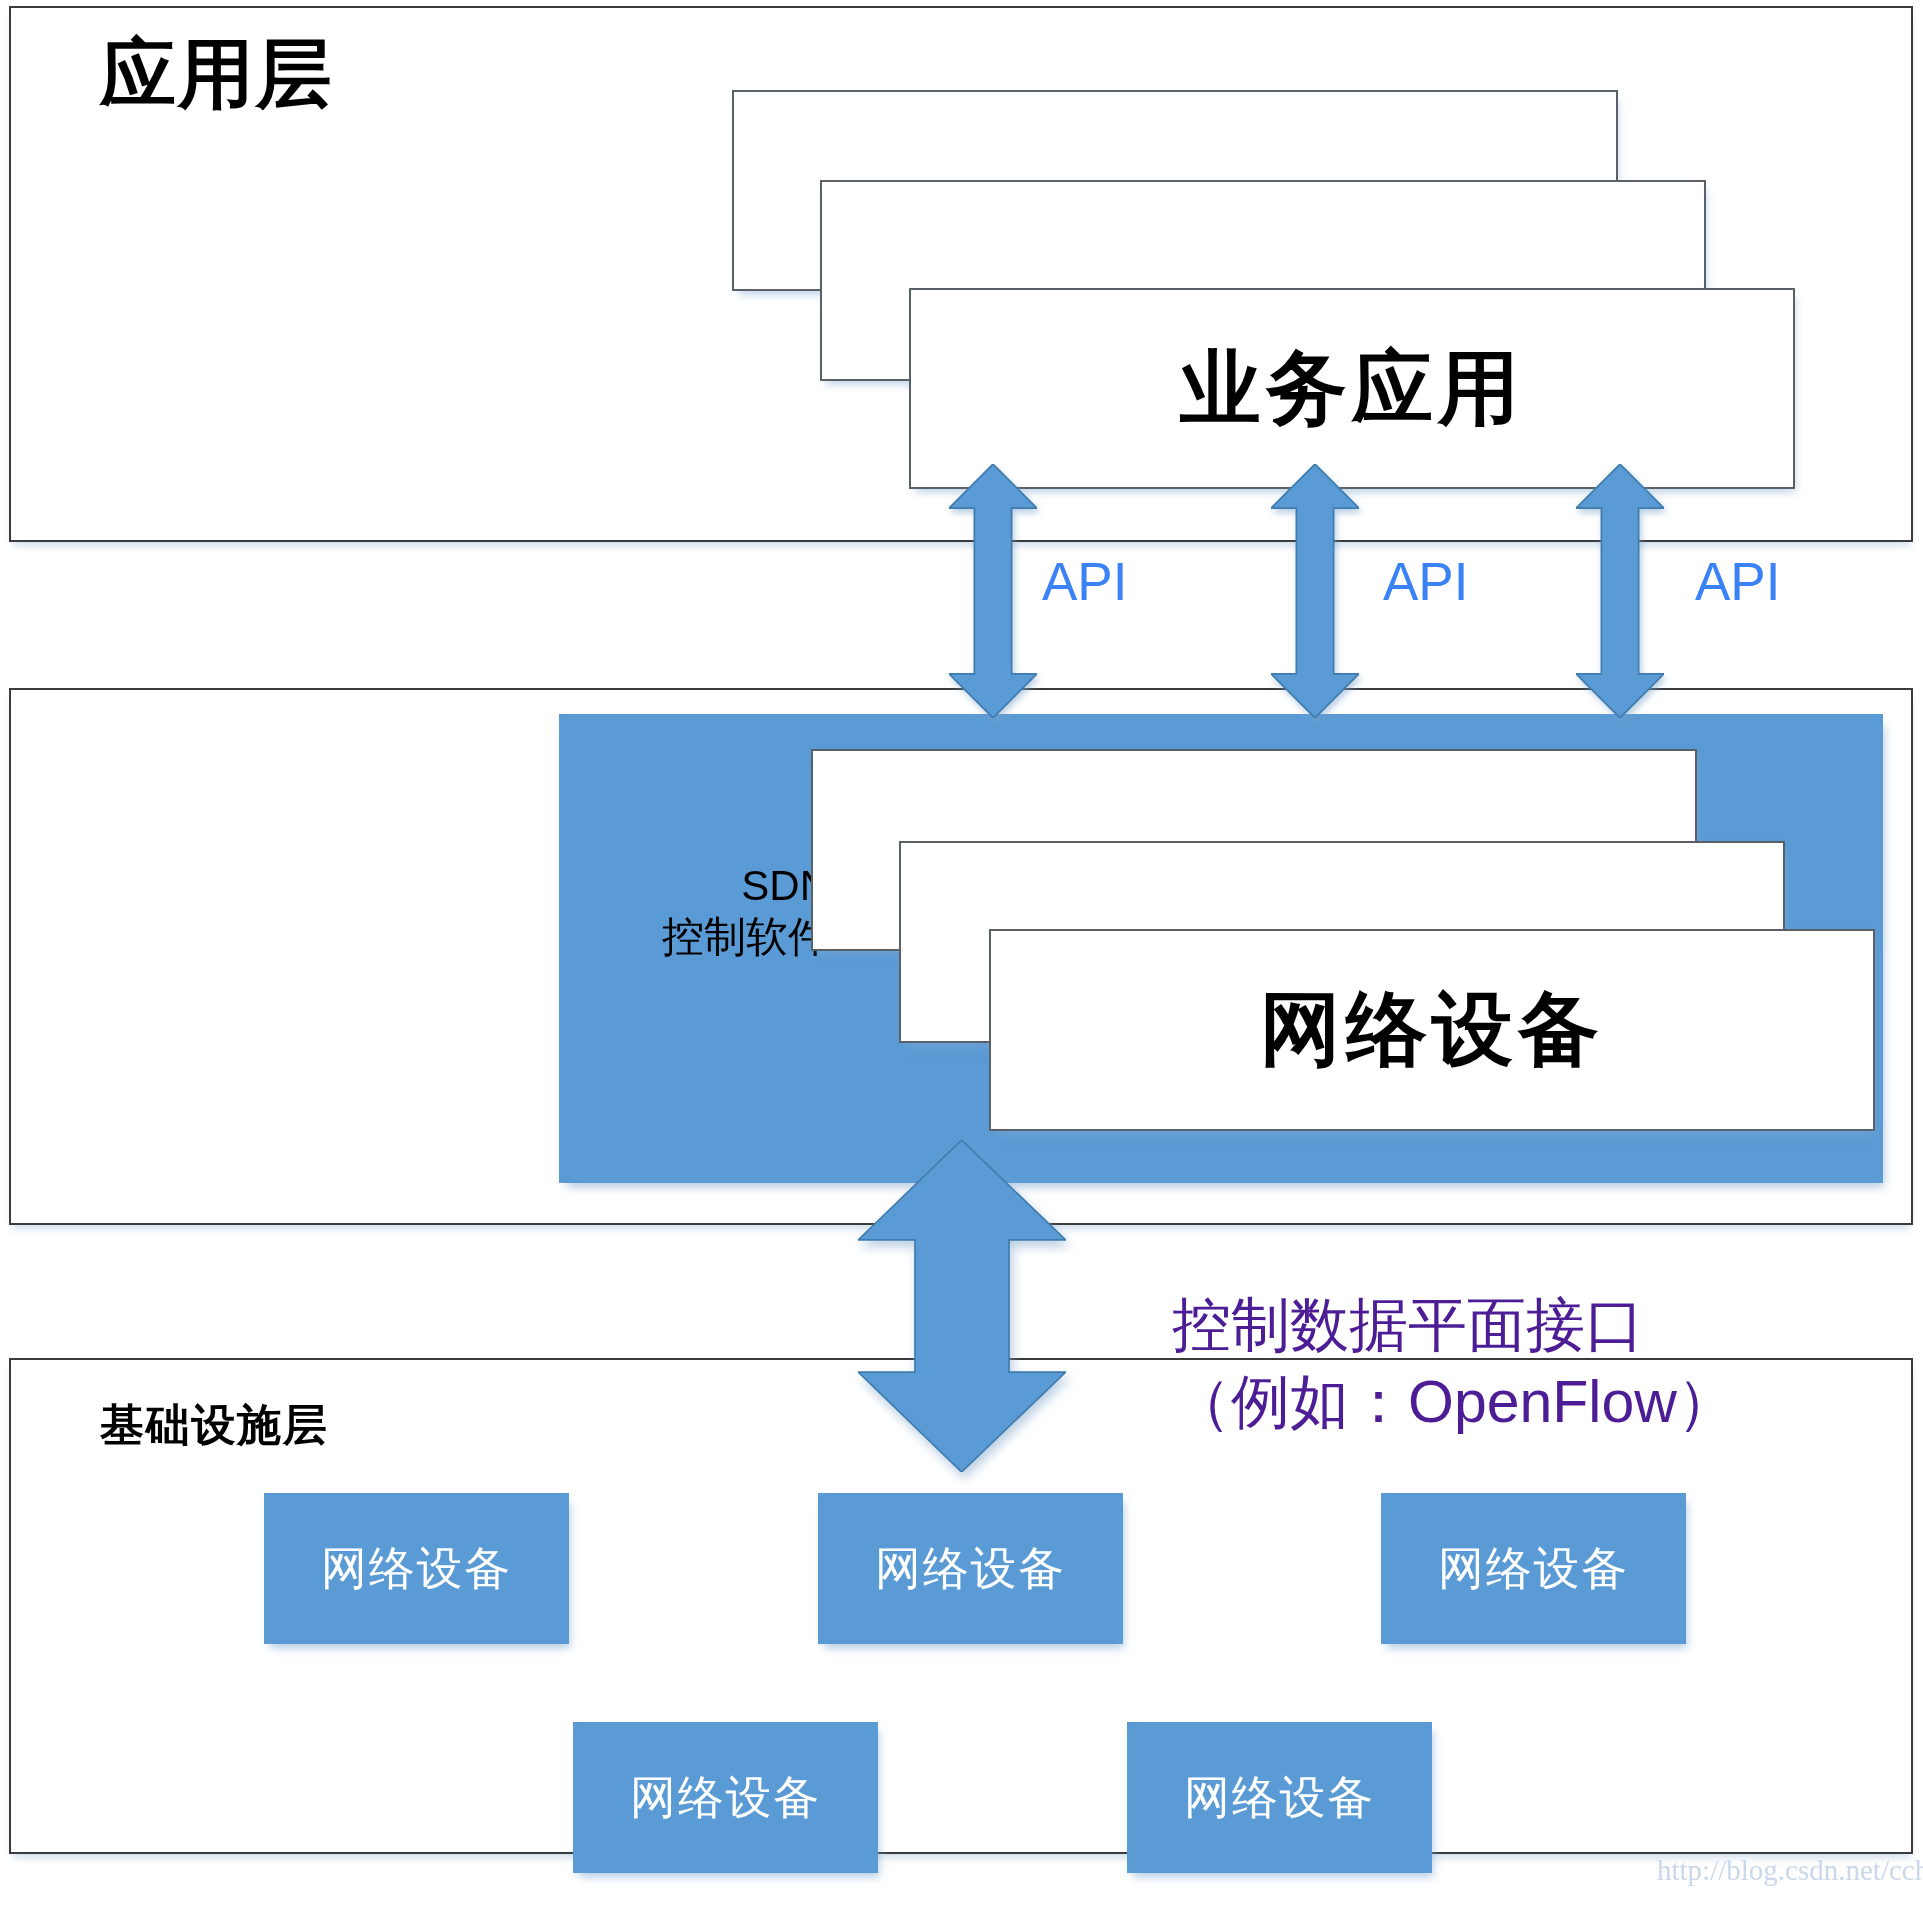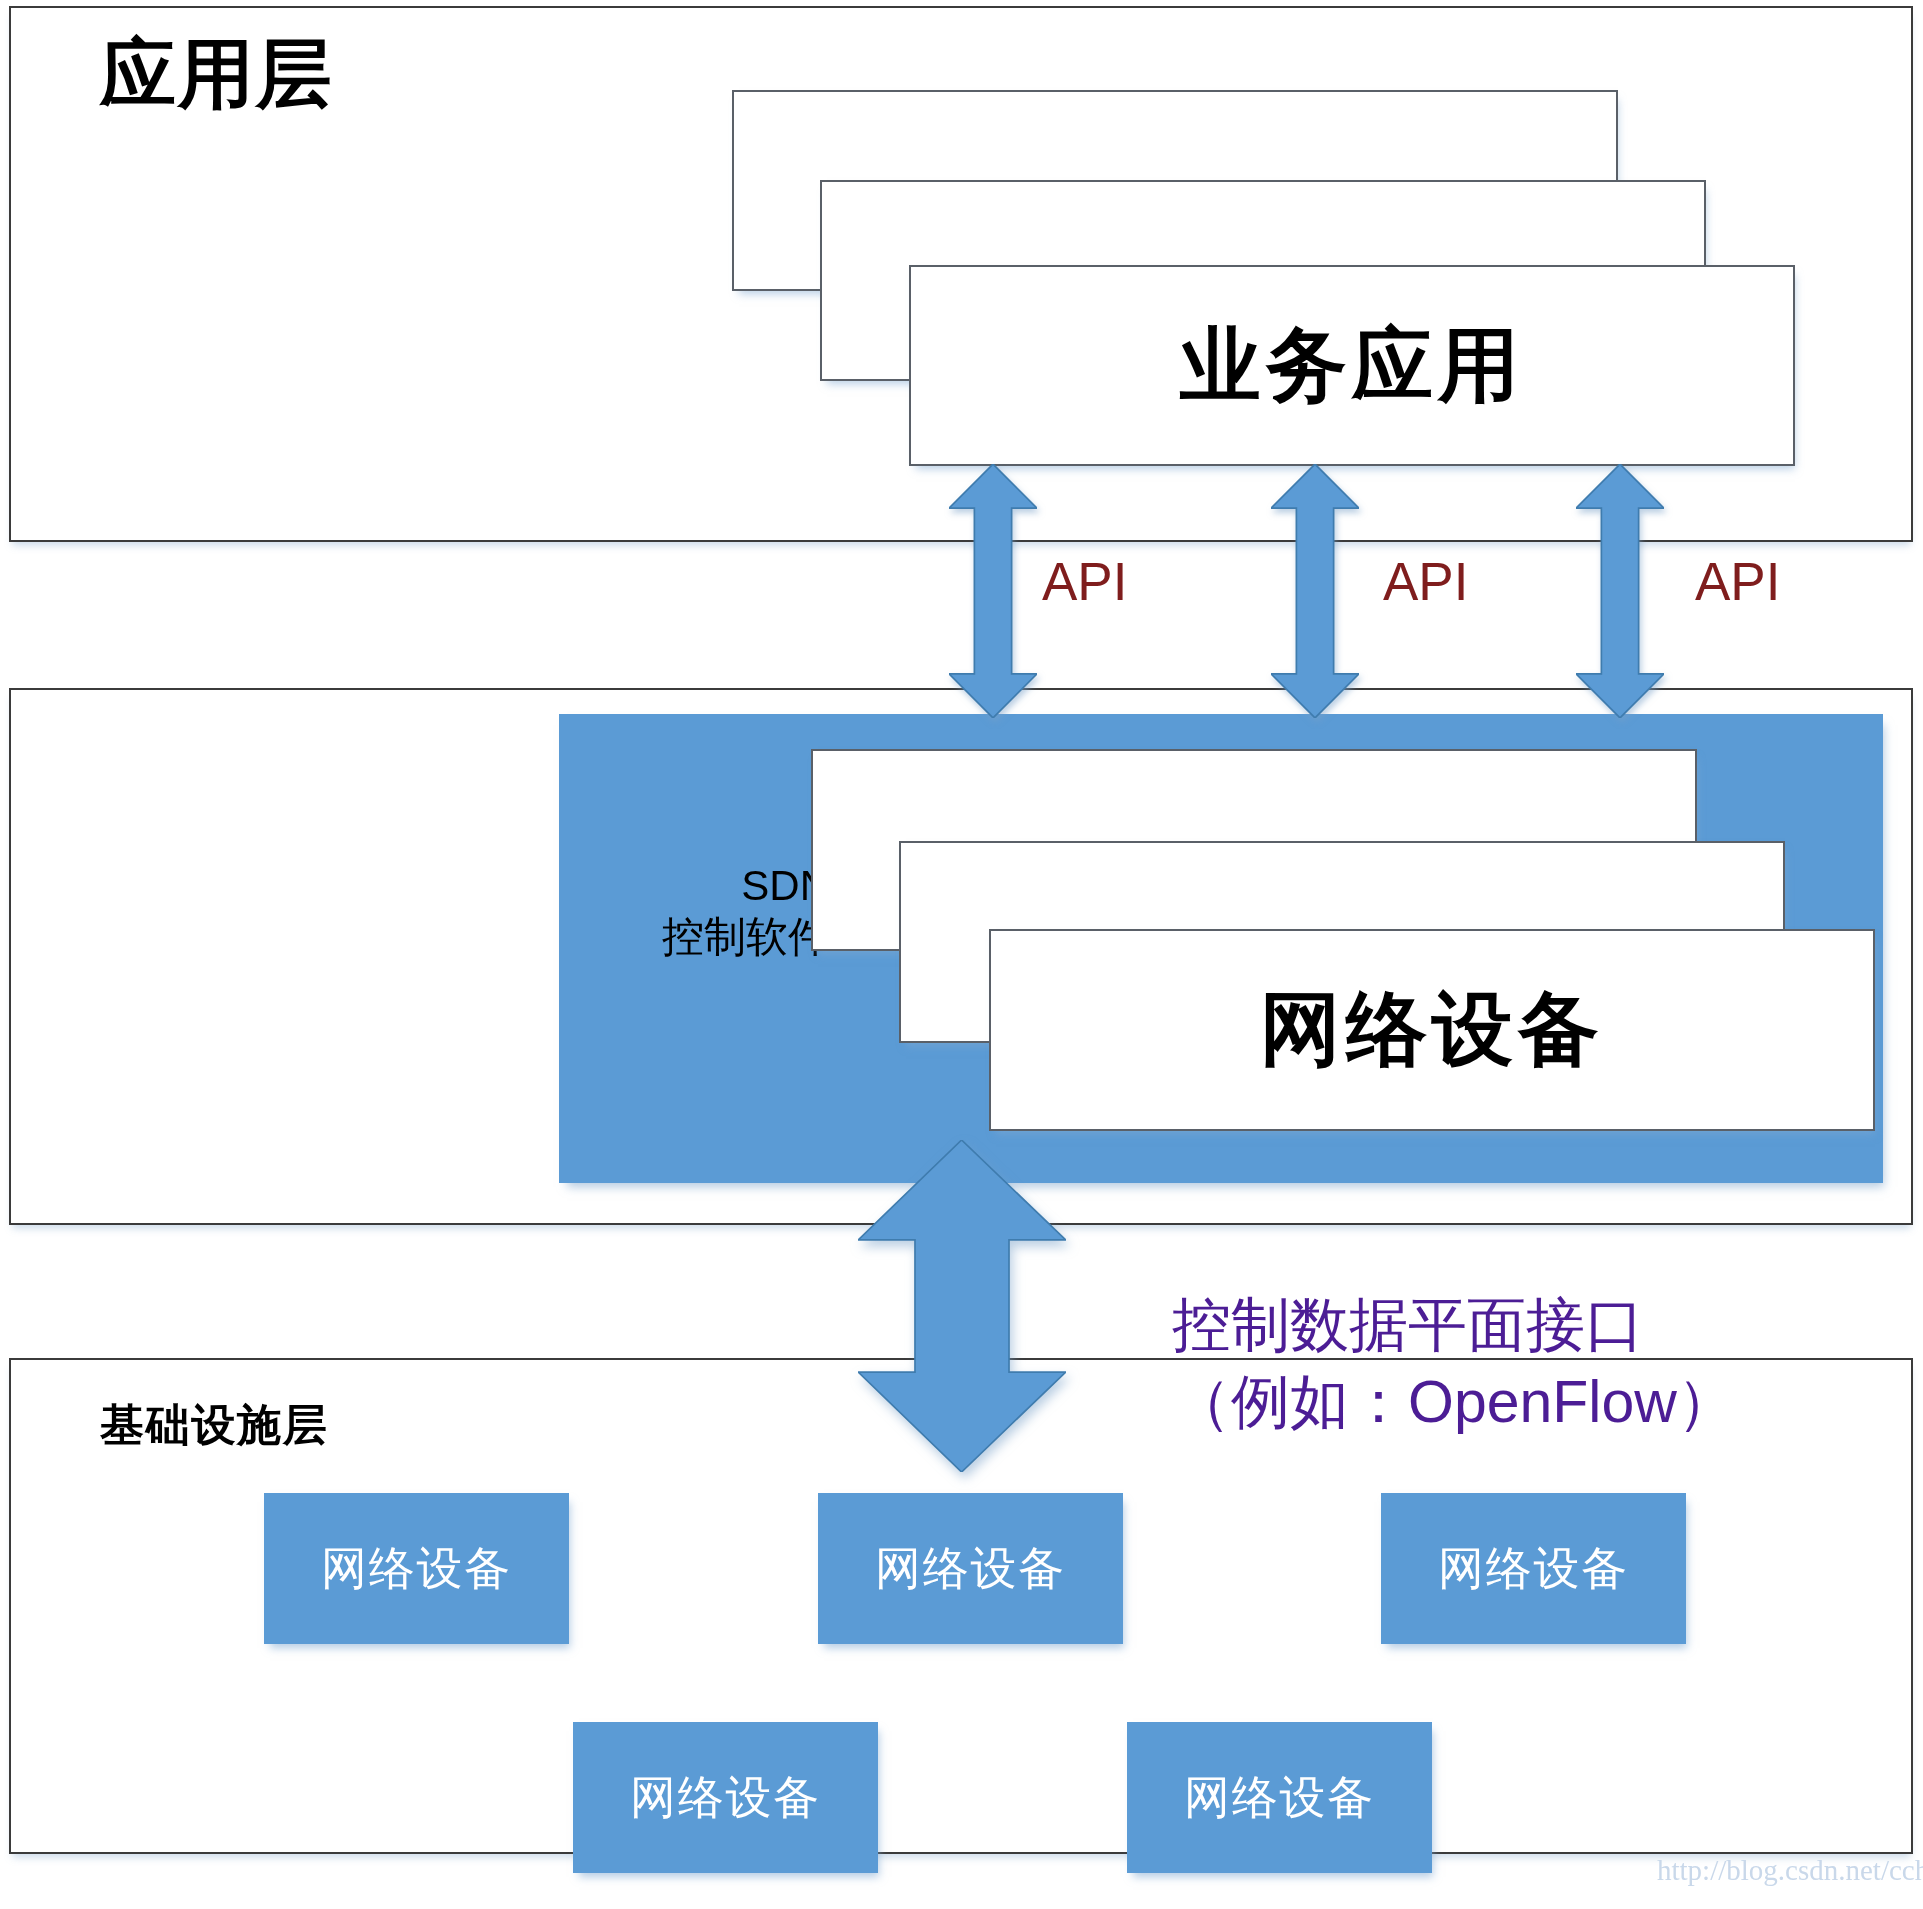--- a/index.html
+++ b/index.html
@@ -44,21 +44,21 @@
   
   .card {
     position: absolute;
     background: #ffffff;
     border: 2.5px solid #5a6068;
     box-shadow: 3.4px 6.8px 8.5px -3.4px rgba(130,170,210,0.55);
     box-sizing: border-box;
   }
   #app-card-1 { left: 732px;  top: 90px; width: 886px; height: 201px; z-index: 4; }
   #app-card-2 { left: 820px;  top: 180px; width: 886px; height: 201px; z-index: 5; }
-  #app-card-3 { left: 909px; top: 265px; width: 886px; height: 201px; z-index: 6; }
+  #app-card-3 { left: 909px; top: 288px; width: 886px; height: 201px; z-index: 6; }
 
   .card-label {
     position: absolute;
     left: 0; right: 0;
     top: 50%;
     transform: translateY(-50%);
     text-align: center;
     font-size: 81px;
     font-weight: 700;
     color: #000000;
@@ -72,21 +72,21 @@
     z-index: 9;
     filter: drop-shadow(2.5px 4.2px 3.4px rgba(120,160,200,0.5));
   }
   #api-arrow-1 { left: 949px; top: 464px; }
   #api-arrow-2 { left: 1271px; top: 464px; }
   #api-arrow-3 { left: 1576px; top: 464px; }
 
   .api-label {
     position: absolute;
     font-size: 53px;
-    color: #7f1d1d;
+    color: #3b82f6;
     z-index: 10;
     white-space: nowrap;
   }
   #api-label-1 { left: 1042px; top: 551px; }
   #api-label-2 { left: 1383px; top: 551px; }
   #api-label-3 { left: 1695px; top: 551px; }
 
   
   #sdn-panel {
     position: absolute;

